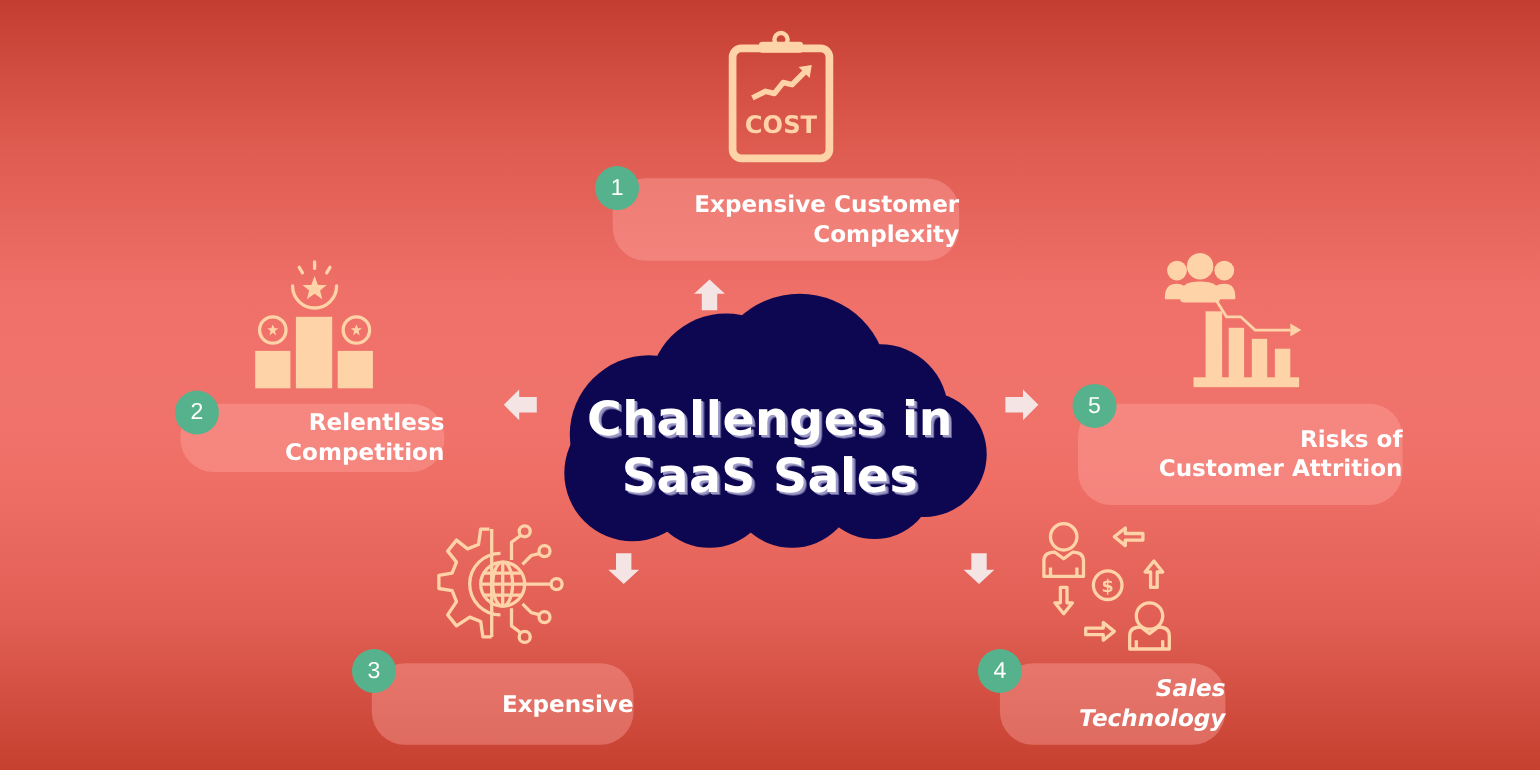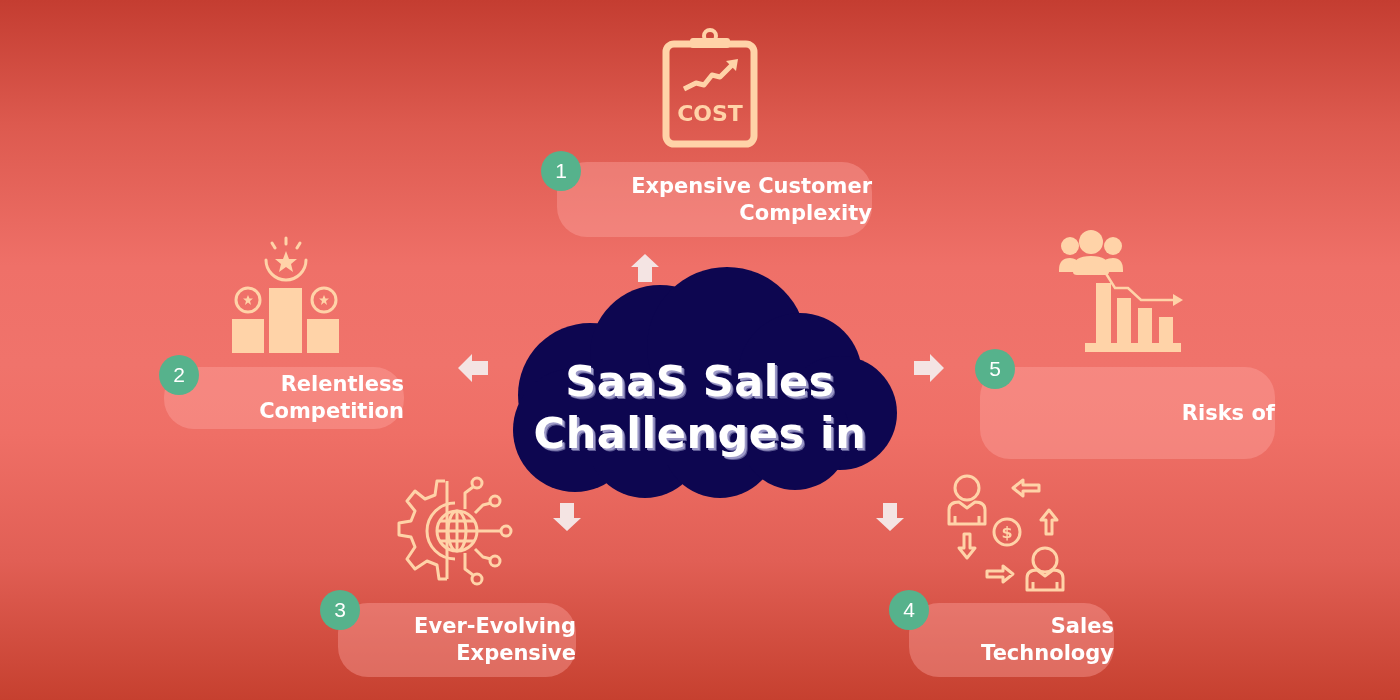--- a/index.html
+++ b/index.html
@@ -50,22 +50,22 @@
     <circle cx="345" cy="148" r="57"></circle>
     <circle cx="80" cy="165" r="62"></circle>
     <circle cx="150" cy="175" r="58"></circle>
     <circle cx="225" cy="175" r="58"></circle>
     <circle cx="300" cy="170" r="55"></circle>
     <rect x="80" y="110" width="270" height="90"></rect>
   </g>
 </svg>
 
 <div class="cloud-title">
+  <div>Challenges in</div>
   <div>SaaS Sales</div>
-  <div>Challenges in</div>
 </div>
 
 <svg class="arrow" style="left:630px;top:253px" width="30" height="30" viewBox="0 0 30 30">
   <polygon points="15,1 29,14 22,14 22,29 8,29 8,14 1,14" fill="#f4e4e3"></polygon>
 </svg>
 <svg class="arrow" style="left:457px;top:353px" width="32" height="30" viewBox="0 0 32 30">
   <polygon points="1,15 15,1 15,8 31,8 31,22 15,22 15,29" fill="#f4e4e3"></polygon>
 </svg>
 <svg class="arrow" style="left:913px;top:353px" width="32" height="30" viewBox="0 0 32 30">
   <polygon points="31,15 17,1 17,8 1,8 1,22 17,22 17,29" fill="#f4e4e3"></polygon>
@@ -173,26 +173,26 @@
 <div class="badge" style="left:541px;top:151px;">1</div>
 
 <div class="label-box" style="left:164px;top:367px;width:240px;height:62px;">
   <span>Relentless</span>
   <span>Competition</span>
 </div>
 <div class="badge" style="left:159px;top:355px;">2</div>
 
 <div class="label-box" style="left:980px;top:367px;width:295px;height:92px;">
   <span>Risks of</span>
+  <span>Customer Attrition</span>
 </div>
 <div class="badge" style="left:975px;top:349px;">5</div>
 
 <div class="label-box" style="left:338px;top:603px;width:238px;height:74px;">
-  <span>Ever-Evolving</span>
   <span>Expensive</span>
 </div>
 <div class="badge" style="left:320px;top:590px;">3</div>
 
-<div class="label-box" style="left:909px;top:603px;width:205px;height:74px;">
+<div class="label-box" style="left:909px;top:603px;width:205px;height:74px;font-style:italic;">
   <span>Sales</span>
   <span>Technology</span>
 </div>
 <div class="badge" style="left:889px;top:590px;">4</div>
 
 </body></html>

